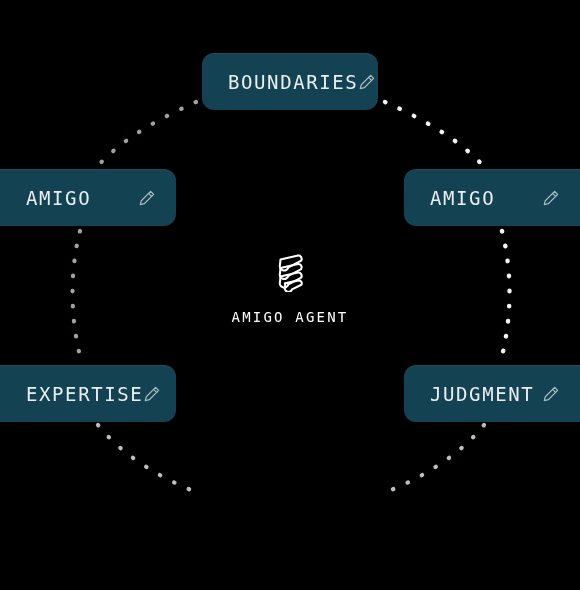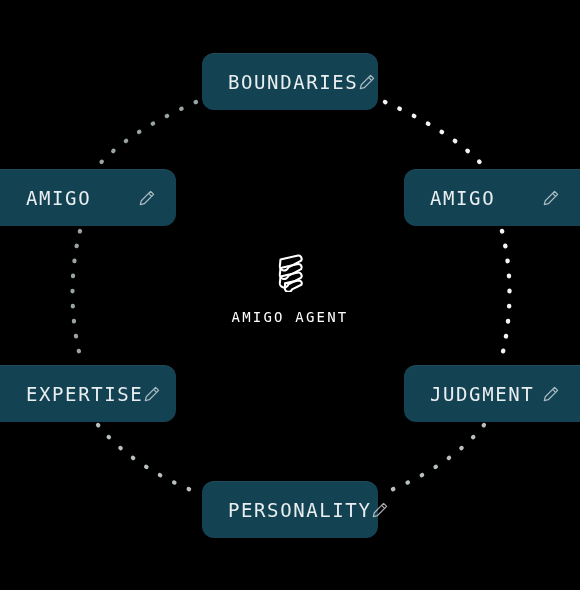--- a/index.html
+++ b/index.html
@@ -185,25 +185,14 @@
     <span class="pencil">
       <svg viewBox="0 0 18 18">
         <g fill="none" stroke="#e3eaec" stroke-width="1.25" stroke-linejoin="round" stroke-linecap="round">
           <path d="M12.6 2.4 l3.0 3.0 -9.3 9.3 -4.0 1.0 1.0 -4.0 Z"></path>
           <path d="M10.6 4.4 l3.0 3.0"></path>
         </g>
       </svg>
     </span>
   </div>
 
-  <div class="node" id="node-personality">
-    <span class="label">PERSONALITY</span>
-    <span class="pencil">
-      <svg viewBox="0 0 18 18">
-        <g fill="none" stroke="#e3eaec" stroke-width="1.25" stroke-linejoin="round" stroke-linecap="round">
-          <path d="M12.6 2.4 l3.0 3.0 -9.3 9.3 -4.0 1.0 1.0 -4.0 Z"></path>
-          <path d="M10.6 4.4 l3.0 3.0"></path>
-        </g>
-      </svg>
-    </span>
-  </div>
 
 </div>
 
 </body></html>

